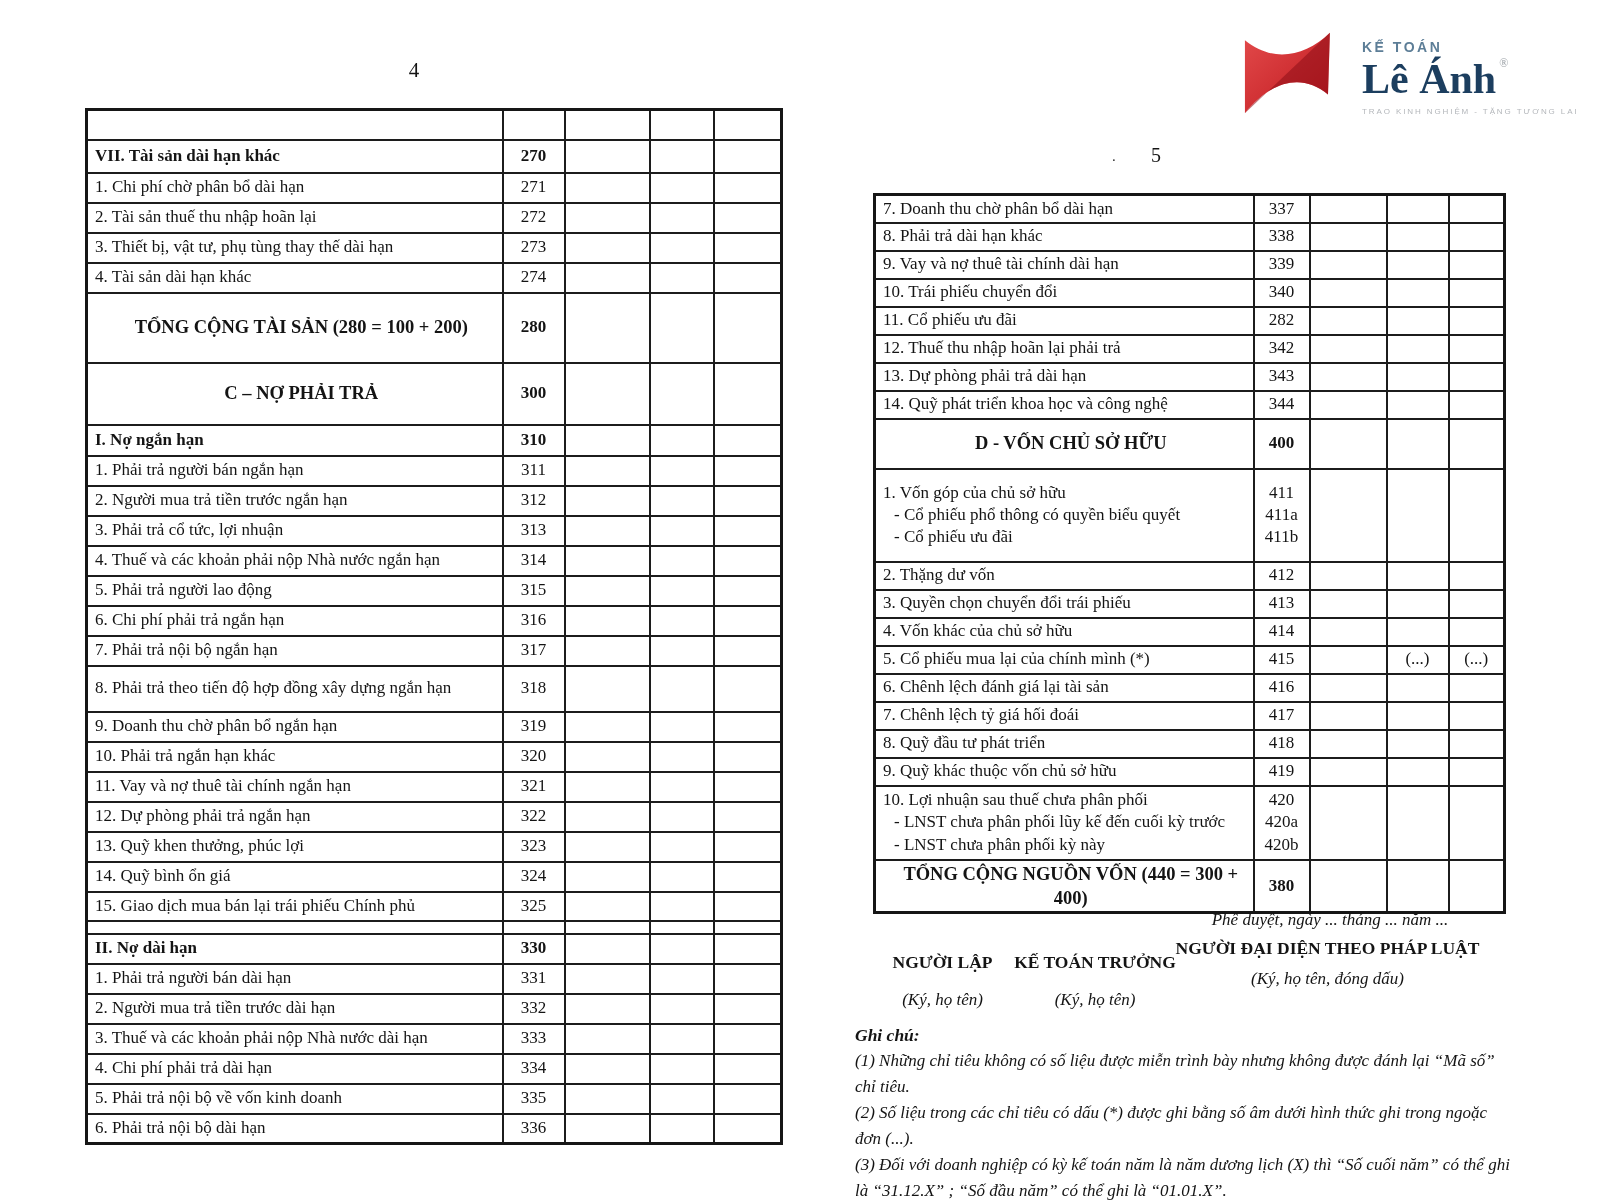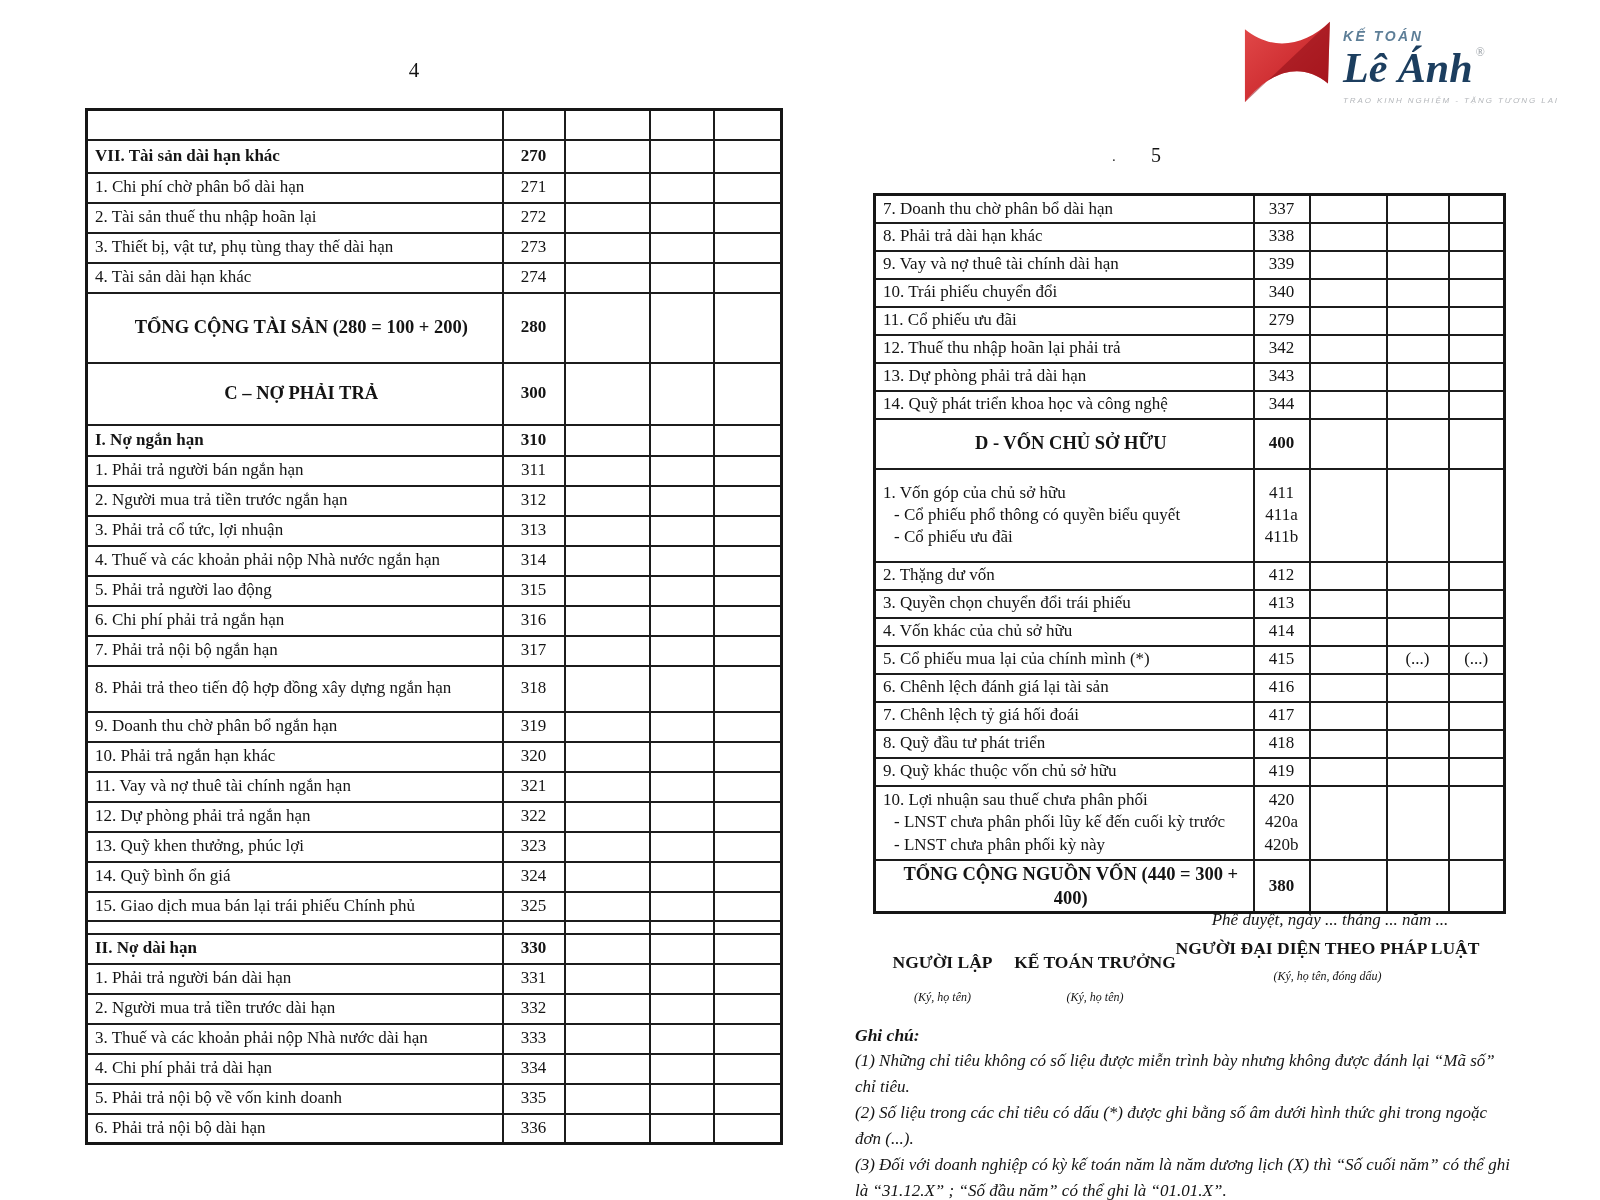--- a/index.html
+++ b/index.html
@@ -24,39 +24,39 @@
   .bs-table .cell-code{text-align:center;padding:1px 2px;}
   .bs-table .cell-val{text-align:center;padding:1px 3px;}
   tr.section td{font-weight:bold;}
   tr.total td{font-weight:bold;}
   tr.total .cell-label{text-align:center;font-size:18.5px;padding-left:20px;}
   tr.empty td{padding:0 7px;}
   .cell-label .subline{padding-left:11px;}
   .cell-label .line0{padding-left:0;}
 
   
-  .logo{position:absolute;left:1238px;top:20px;display:flex;gap:9px;font-style:italic;}
+  .logo{position:absolute;left:1238px;top:31px;display:flex;gap:28px;}
   .logo-mark{width:96px;height:84px;display:block;}
   .logo-text{padding-top:8px;}
   .logo-top{font-family:"Liberation Sans",sans-serif;font-size:14px;font-weight:bold;letter-spacing:2.5px;color:#5d7e97;}
   .logo-name-row{line-height:1.05;margin-top:2px;}
   .logo-name{font-size:42px;font-weight:bold;color:#1c3e5f;}
   .logo-reg{font-size:12px;color:#9aa0a6;vertical-align:top;margin-left:3px;}
   .logo-tagline{font-family:"Liberation Sans",sans-serif;font-size:8px;letter-spacing:1.9px;color:#b4b7bb;margin-top:6px;white-space:nowrap;}
 
   
   .sig-area{position:absolute;left:855px;top:910px;width:650px;height:110px;}
   .approval{position:absolute;left:300px;top:0;width:350px;text-align:center;font-style:italic;font-size:17px;}
   .sig-row{position:absolute;left:0;top:0;width:100%;height:110px;}
   .sig-col{position:absolute;text-align:center;}
   .sig-row .sig-col:nth-of-type(1){left:0;top:42px;width:175px;}
   .sig-row .sig-col:nth-of-type(2){left:140px;top:42px;width:200px;}
   .sig-row .sig-col:nth-of-type(3){left:305px;top:28px;width:335px;}
   .sig-title{font-weight:bold;font-size:17.5px;line-height:1.25;}
-  .sig-note{font-style:italic;margin-top:16px;font-size:12px;}
+  .sig-note{font-style:italic;margin-top:16px;font-size:17px;}
   .sig-row .sig-col:nth-of-type(3) .sig-note{margin-top:9px;}
 
   
   .notes{position:absolute;left:855px;top:1022px;width:658px;font-style:italic;font-size:17px;line-height:26px;}
   .notes-head{font-weight:bold;font-size:17.5px;}
   .note-item{margin:0;}
 </style>
 </head>
 <body>
 
@@ -389,21 +389,21 @@
       <tr style="height: 28px;">
         <td class="cell-label">10. Trái phiếu chuyển đổi</td>
         <td class="cell-code">340</td>
         <td class="cell-val"></td>
         <td class="cell-val"></td>
         <td class="cell-val"></td>
       </tr>
 
       <tr style="height: 28px;">
         <td class="cell-label">11. Cổ phiếu ưu đãi</td>
-        <td class="cell-code">279</td>
+        <td class="cell-code">282</td>
         <td class="cell-val"></td>
         <td class="cell-val"></td>
         <td class="cell-val"></td>
       </tr>
 
       <tr style="height: 28px;">
         <td class="cell-label">12. Thuế thu nhập hoãn lại phải trả</td>
         <td class="cell-code">342</td>
         <td class="cell-val"></td>
         <td class="cell-val"></td>

